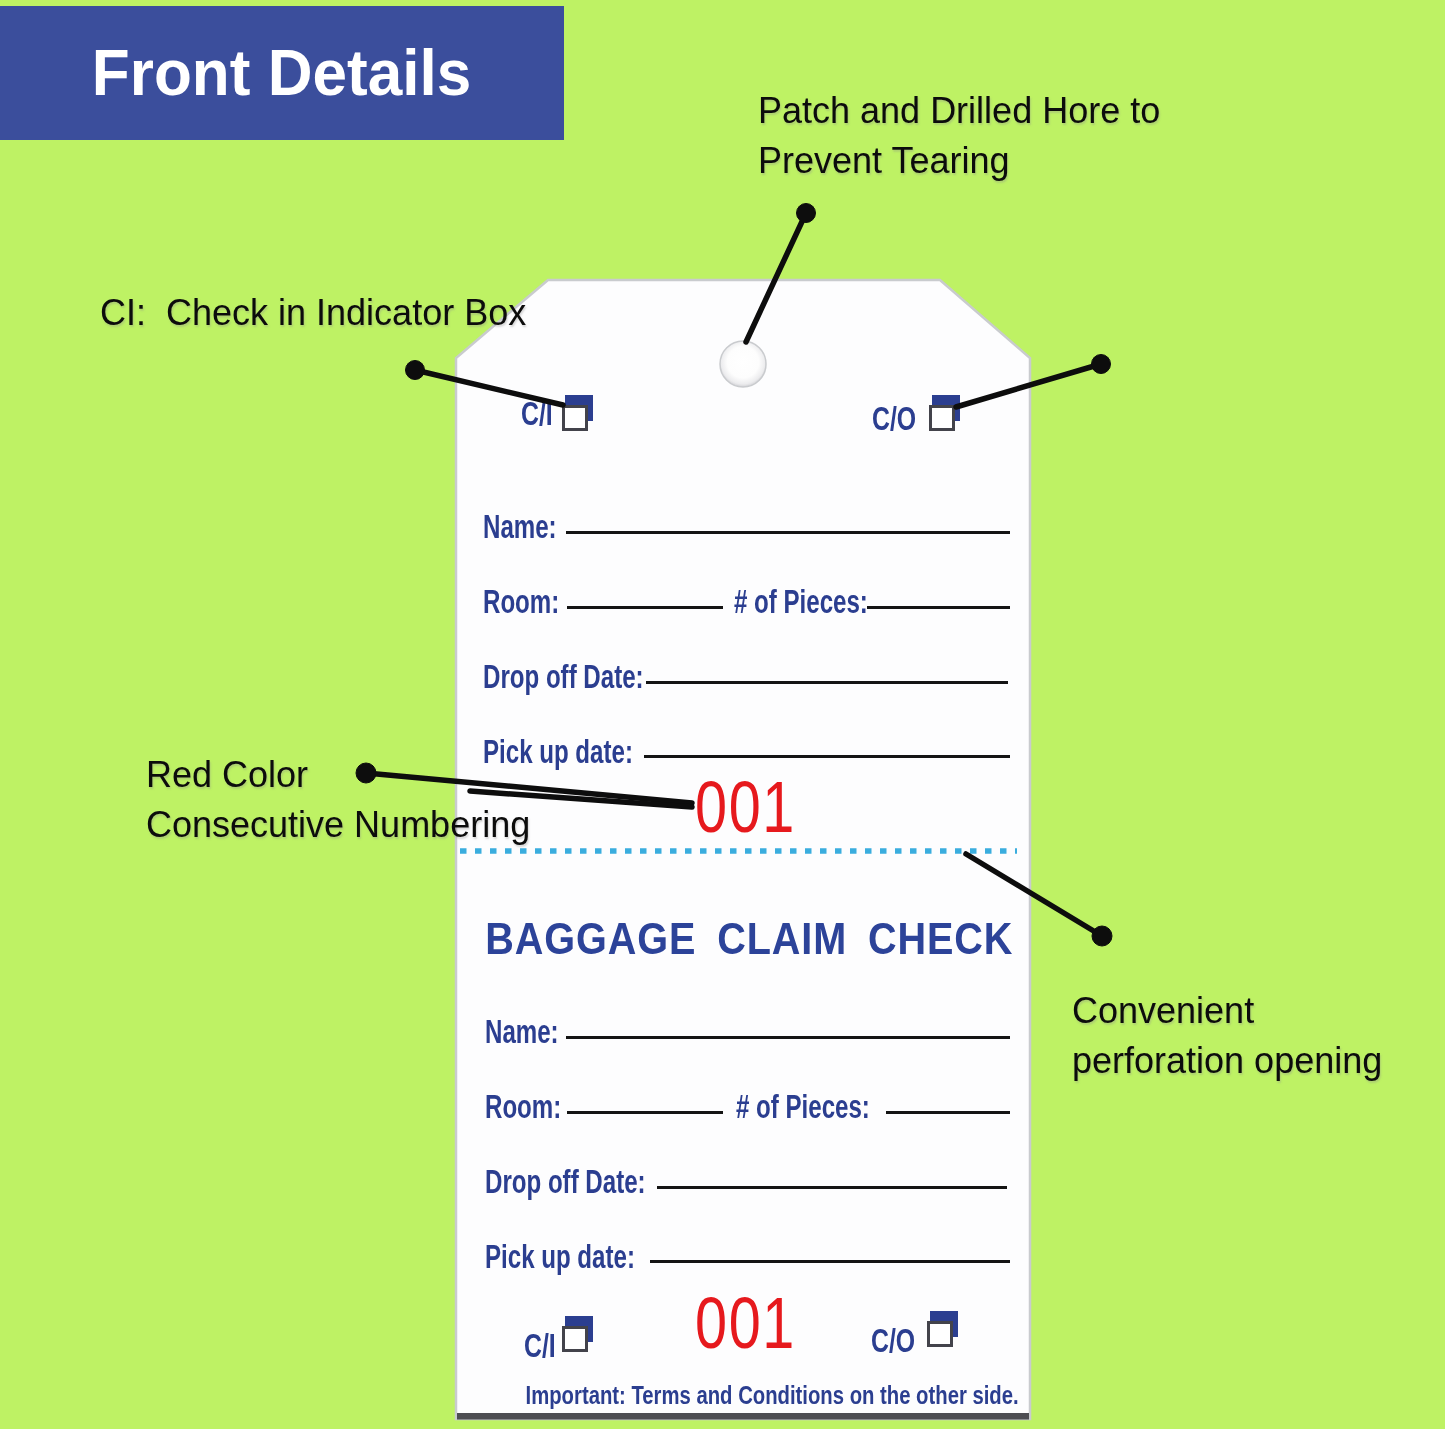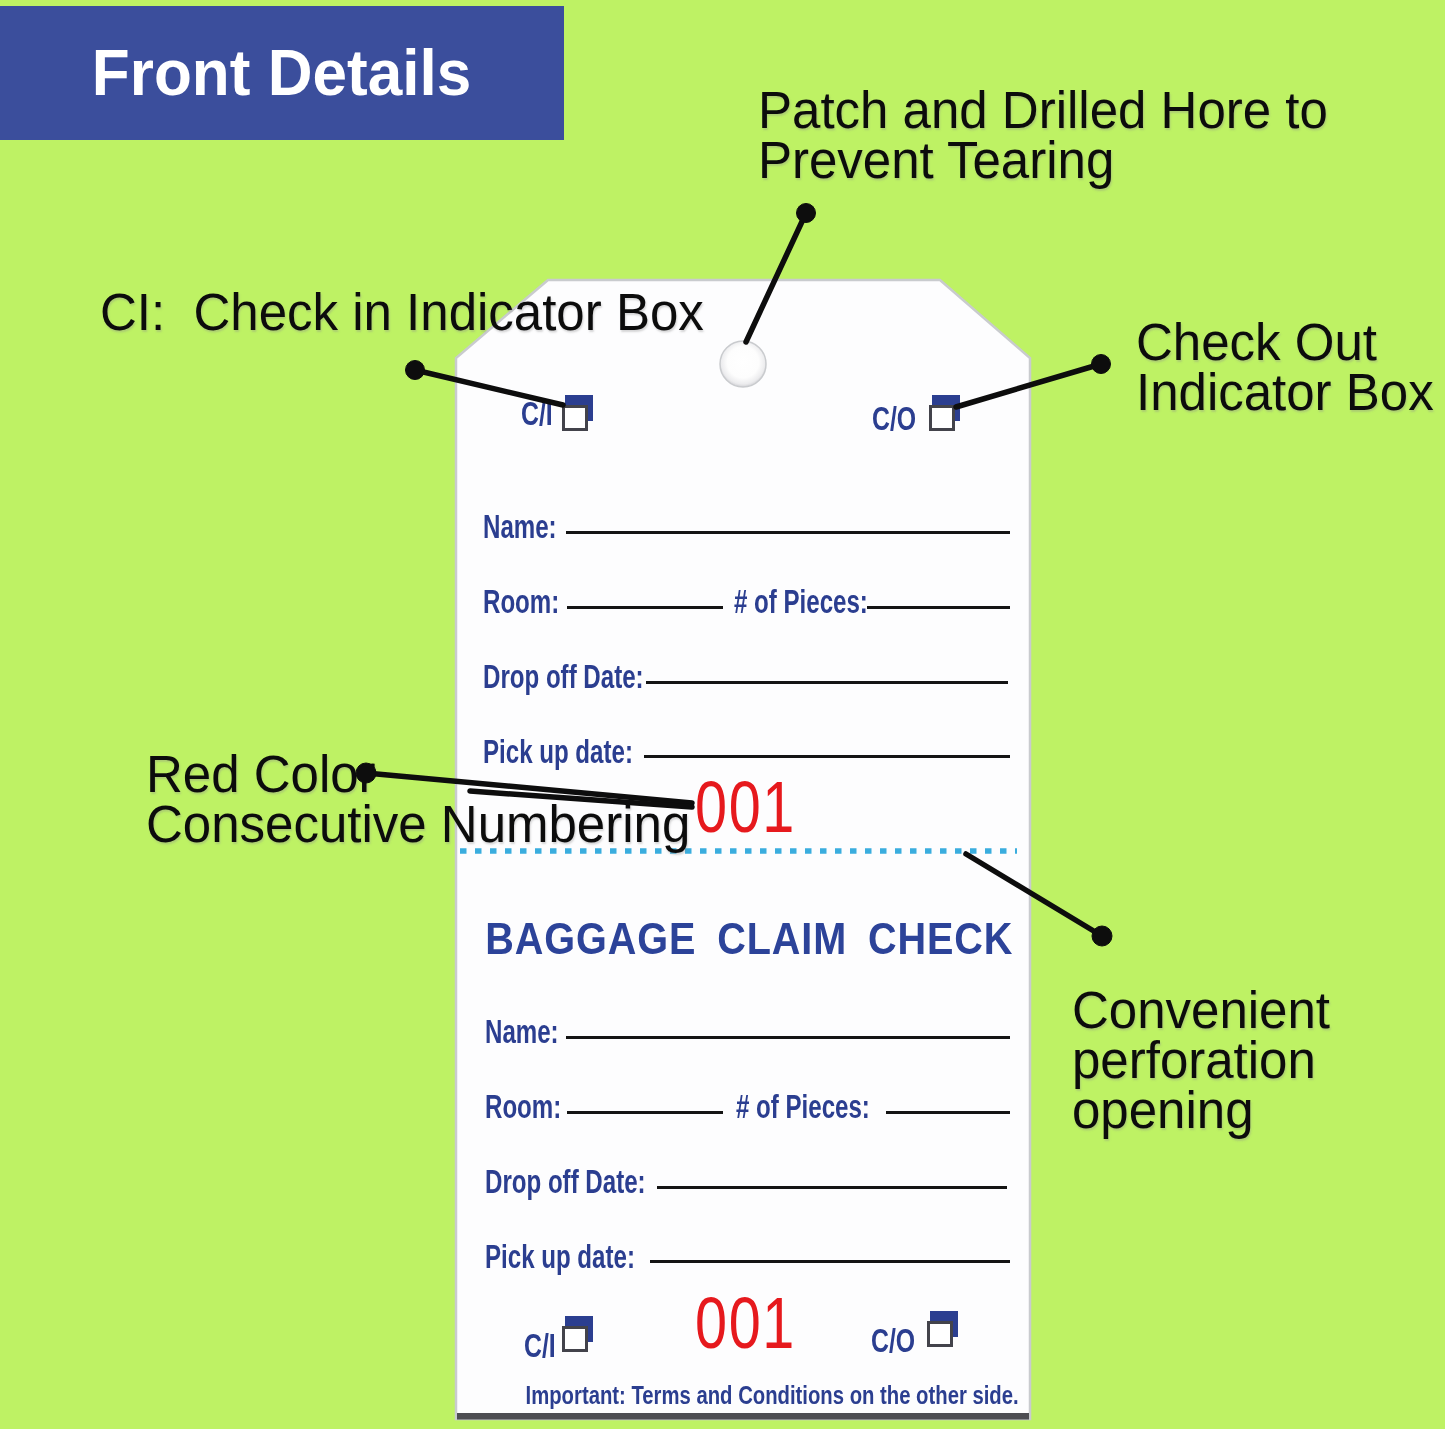--- a/index.html
+++ b/index.html
@@ -12,21 +12,21 @@
   .banner{
     position:absolute; left:0; top:6px; width:564px; height:134px;
     background:#3b4e9c; display:flex; align-items:center; justify-content:center;
   }
   .banner h1{
     margin:0; color:#ffffff; font-size:64px; font-weight:bold; letter-spacing:0px;
     transform:scaleX(.97); white-space:nowrap;
   }
   
   .note{
-    position:absolute; color:#0c0c0c; font-size:51px; line-height:50px;
+    position:absolute; color:#0c0c0c; font-size:36px; line-height:50px;
     white-space:pre-wrap; text-shadow:1px 2px 2px rgba(140,140,140,.35);
   }
   
   .lbl{
     position:absolute; color:#2b3e90; font-weight:bold; font-size:33px;
     transform:scaleX(.73); transform-origin:0 0; white-space:nowrap; line-height:1;
   }
   .ci-lbl{font-size:34px;}
   
   .fline{position:absolute; height:0; border-bottom:3.5px solid #141414;}
@@ -73,22 +73,20 @@
     <line x1="460" y1="851" x2="1017" y2="851" stroke="#3aadde" stroke-width="5.5" stroke-dasharray="6.5 8.5"></line>
   </svg>
 
   <div class="banner">
     <h1>Front Details</h1>
   </div>
 
   <div class="note" style="left:758px; top:86px;">Patch and Drilled Hore to
 Prevent Tearing</div>
   <div class="note" style="left:100px; top:288px;">CI:  Check in Indicator Box</div>
-  <div class="note" style="left:1136px; top:318px;">Check Out
-Indicator Box</div>
   <div class="note" style="left:146px; top:750px;">Red Color
 Consecutive Numbering</div>
   <div class="note" style="left:1072px; top:968px;margin-top:18px;">Convenient
 perforation opening</div>
 
   <div class="lbl ci-lbl" style="left:521px; top:396px;">C/I</div>
   <span class="chk" style="left:562px; top:395px;">
     <span class="chk-back"></span>
     <span class="chk-front"></span>
   </span>

